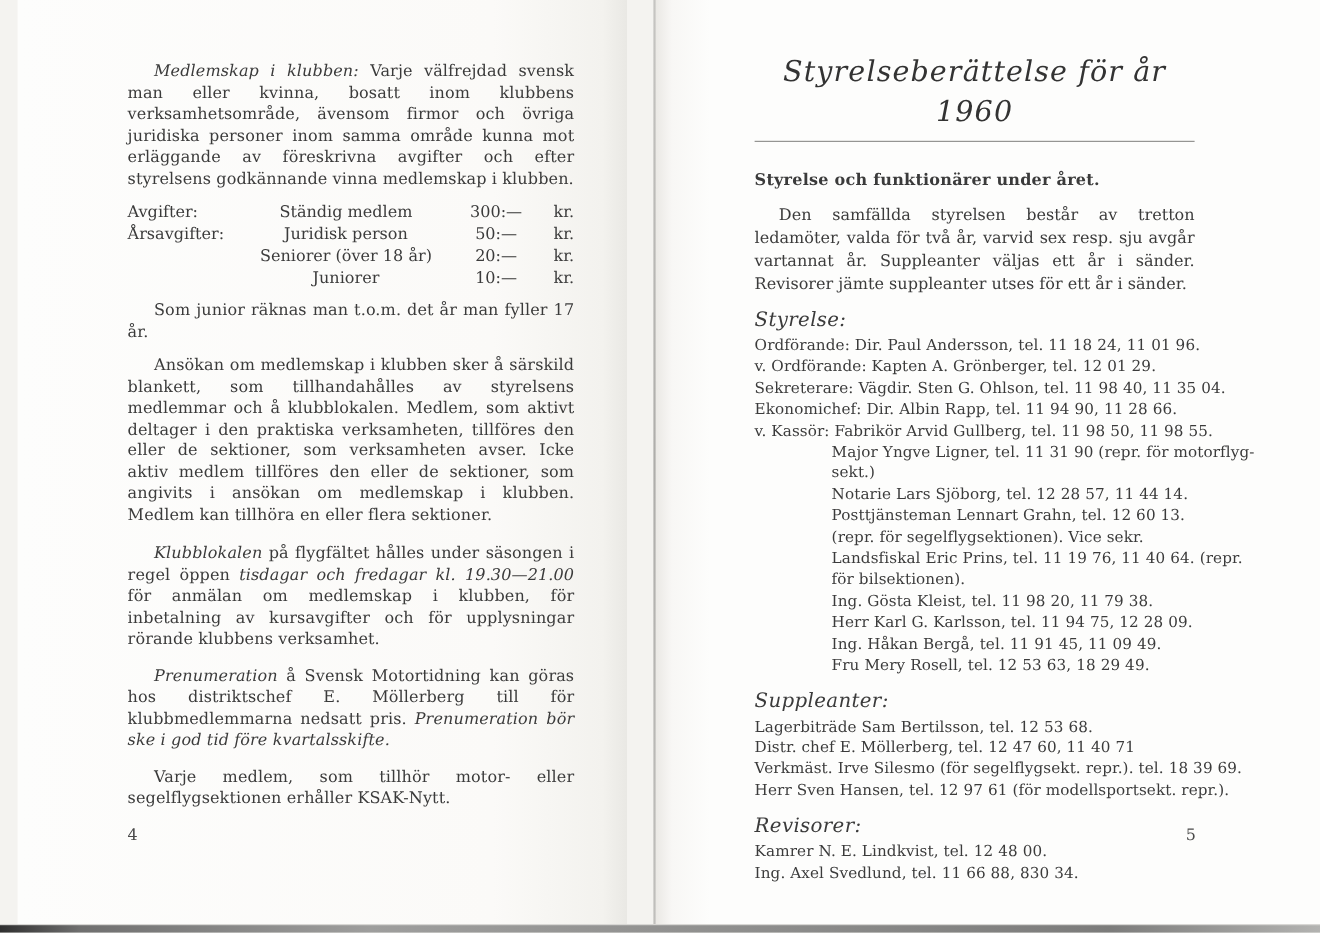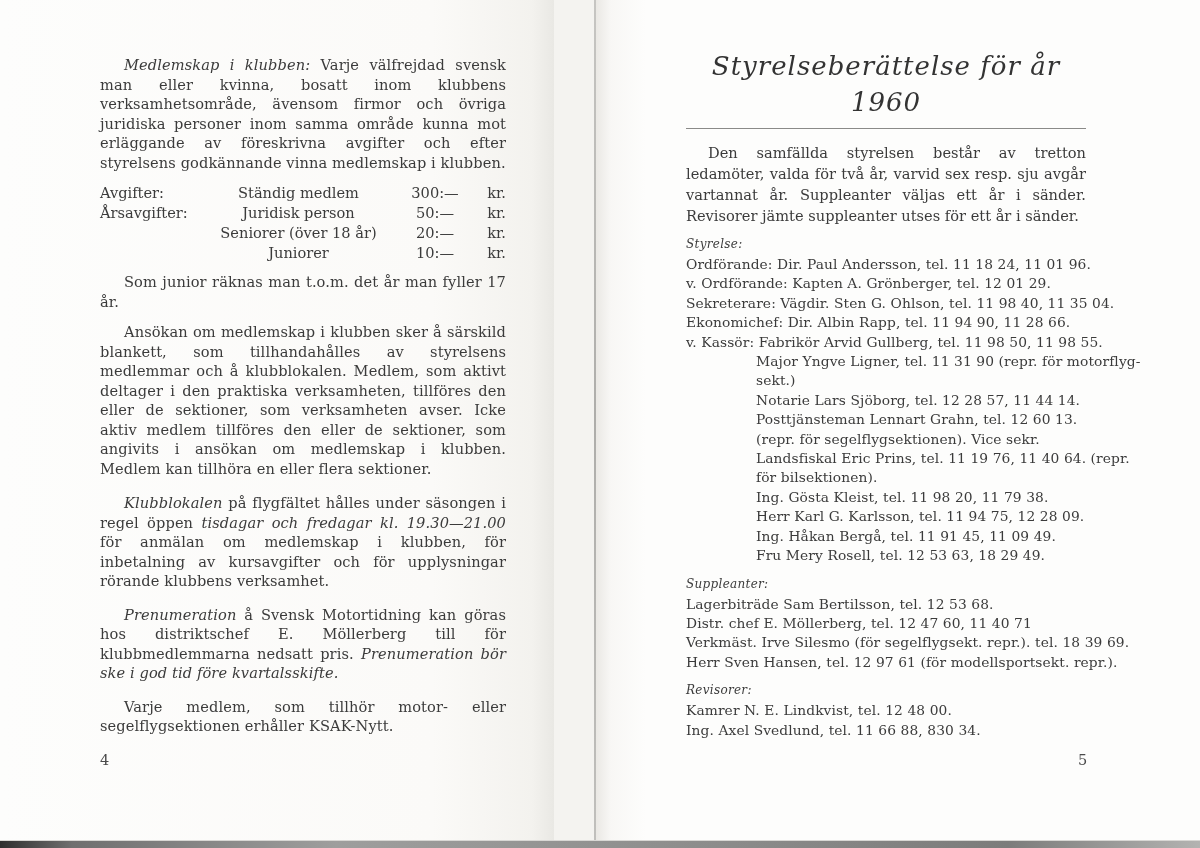--- a/index.html
+++ b/index.html
@@ -3,21 +3,21 @@
 <meta charset="utf-8">
 <style>
   html,body{margin:0;padding:0;background:#e8e6e2;}
   .spread{
     position:relative;width:1200px;height:848px;overflow:hidden;
     font-family:"DejaVu Serif","Liberation Serif",serif;
     color:#3b3b3b;background:#f4f3f0;
   }
   .page{position:absolute;top:0;height:840px;}
   .page-left{
-    left:0;width:522px;
+    left:16px;width:522px;
     background:linear-gradient(90deg,#fdfdfc 0%,#fbfaf8 78%,#f3f2ee 96%,#e9e8e4 100%);
     padding-left:32px;
   }
   .page-right{
     left:595px;width:605px;
     background:linear-gradient(90deg,#e9e7e3 0%,#f8f7f5 2.5%,#fdfdfc 8%,#fdfdfc 96%,#f5f4f1 100%);
     padding-left:28px;
   }
   .gutter-line{position:absolute;left:594px;top:0;width:2px;height:840px;
     background:linear-gradient(180deg,#c6c5c2 0%,#aeadaa 50%,#c0bfbc 100%);}
@@ -41,21 +41,21 @@
   .pagenum-right{left:483px;top:752px;}
 
   
   .col-right{position:absolute;left:91px;top:48px;width:400px;}
   .report-title{margin:0;font-size:26px;line-height:36px;font-style:italic;
     font-weight:normal;text-align:center;letter-spacing:1px;color:#333;}
   .title-rule{border:none;border-top:1.5px solid #8a8a88;margin:8px 0 0 0;}
   .section-heading{margin:26px 0 0 0;font-size:14.6px;font-weight:bold;letter-spacing:.2px;}
   .intro{margin:13px 0 0 0;font-size:14.6px;line-height:21px;
     text-align:justify;text-indent:22px;}
-  .list-label{margin:11px 0 4px 0;font-size:12px;font-style:italic;letter-spacing:.3px;}
+  .list-label{margin:11px 0 4px 0;font-size:18px;font-style:italic;letter-spacing:.3px;}
   .bline{font-size:13.8px;line-height:19.4px;white-space:nowrap;letter-spacing:.1px;}
   .indent{padding-left:70px;}
 </style>
 </head>
 <body>
 
 <div class="spread">
 
   <div class="page page-left">
     <div class="col-left">
@@ -102,20 +102,21 @@
     </div>
     <div class="pagenum pagenum-left">4</div>
   </div>
 
   <div class="page page-right">
     <div class="col-right">
 
       <h1 class="report-title">Styrelseberättelse för år 1960</h1>
       <hr class="title-rule">
 
+      <h2 class="section-heading">Styrelse och funktionärer under året.</h2>
 
       <p class="intro">Den samfällda styrelsen består av tretton ledamöter, valda för två år, varvid sex resp. sju avgår vartannat år. Suppleanter väljas ett år i sänder. Revisorer jämte suppleanter utses för ett år i sänder.</p>
 
       <div class="list-label">Styrelse:</div>
       <div class="bline">Ordförande: Dir. Paul Andersson, tel. 11 18 24, 11 01 96.</div>
       <div class="bline">v. Ordförande: Kapten A. Grönberger, tel. 12 01 29.</div>
       <div class="bline">Sekreterare: Vägdir. Sten G. Ohlson, tel. 11 98 40, 11 35 04.</div>
       <div class="bline">Ekonomichef: Dir. Albin Rapp, tel. 11 94 90, 11 28 66.</div>
       <div class="bline">v. Kassör: Fabrikör Arvid Gullberg, tel. 11 98 50, 11 98 55.</div>
       <div class="bline indent">Major Yngve Ligner, tel. 11 31 90 (repr. för motorflyg-</div>

